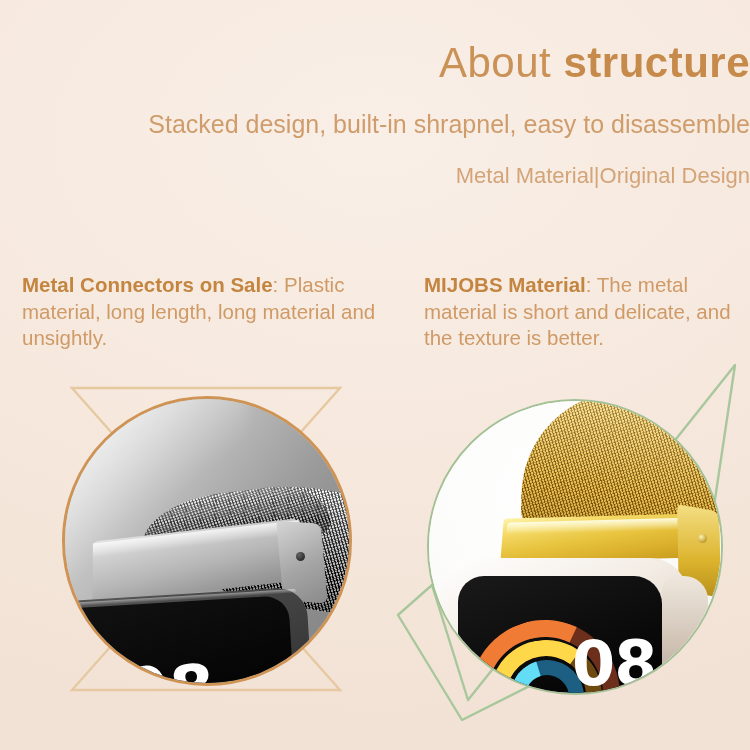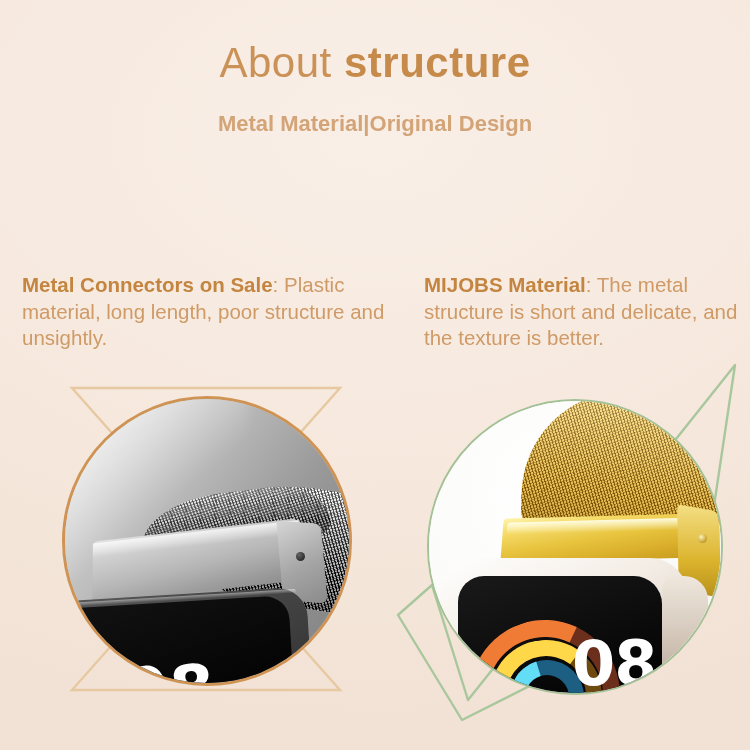--- a/index.html
+++ b/index.html
@@ -14,21 +14,21 @@
   
   #page {
     position:absolute; inset:0;
     width:750px; height:750px;
     background:
       radial-gradient(ellipse 900px 600px at 50% 18%, #f9efe7 0%, #f6e8dd 55%, #f2e2d5 100%);
     overflow:hidden;
   }
 
   
-  #header { position:absolute; top:0; left:0; width:750px; text-align:center; }
+  #header { position:absolute; top:0; left:0; width:750px; text-align:right; }
 
   #title {
     margin-top:38px;
     font-size:42px;
     line-height:50px;
     color:#cb9257;
     letter-spacing:.5px;
     white-space:nowrap;
   }
   #title .reg { font-weight:400; }
@@ -41,21 +41,21 @@
     color:#cf9c6b;
     font-weight:400;
     white-space:nowrap;
   }
 
   #tagline {
     margin-top:22px;
     font-size:22px;
     line-height:28px;
     color:#d3a478;
-    font-weight:700;
+    font-weight:400;
     white-space:nowrap;
   }
 
   
   .col { position:absolute; top:272px; }
   .col.left  { left:22px;  width:372px; }
   .col.right { left:424px; width:318px; }
 
   .caption {
     font-size:20.5px;
@@ -223,32 +223,33 @@
 </style>
 </head>
 <body>
 
 <div id="page">
 
   <div id="header">
     <div id="title">
       <span class="reg">About </span><span class="bold">structure</span>
     </div>
+    <div id="subtitle">Stacked design, built-in shrapnel, easy to disassemble</div>
     <div id="tagline">Metal Material|Original Design</div>
   </div>
 
   <div class="col left">
     <div class="caption">
-      <span class="lead">Metal Connectors on Sale</span><span>: </span><span>Plastic material, long length, poor structure and unsightly.</span>
+      <span class="lead">Metal Connectors on Sale</span><span>: </span><span>Plastic material, long length, long material and unsightly.</span>
     </div>
   </div>
 
   <div class="col right">
     <div class="caption">
-      <span class="lead">MIJOBS Material</span><span>:  </span><span>The metal structure is short and delicate, and the texture is better.</span>
+      <span class="lead">MIJOBS Material</span><span>:  </span><span>The metal material is short and delicate, and the texture is better.</span>
     </div>
   </div>
 
   <svg class="markSvg" style="left:0;top:0;width:750px;height:750px;" viewBox="0 0 750 750">
     <path d="M72 388 L340 388 L72 690 L340 690 Z" fill="none" stroke="#e6c8a1" stroke-width="2.4"></path>
   </svg>
 
   <svg class="markSvg" style="left:0;top:0;width:750px;height:750px;" viewBox="0 0 750 750">
     <path d="M398 615 L432 585 L468 700 L735 365 L700 600 L462 720 Z" fill="none" stroke="#a9c79c" stroke-width="2.4" stroke-linejoin="round"></path>
   </svg>

